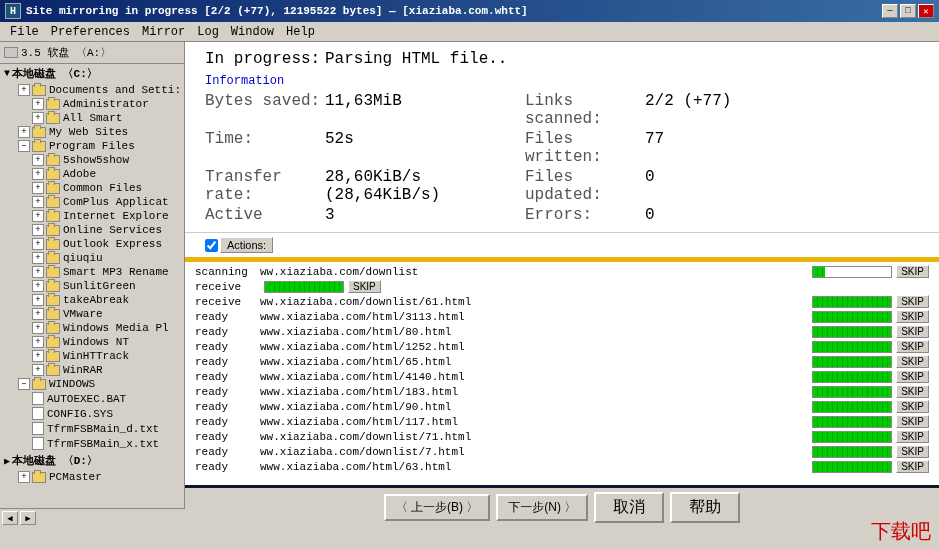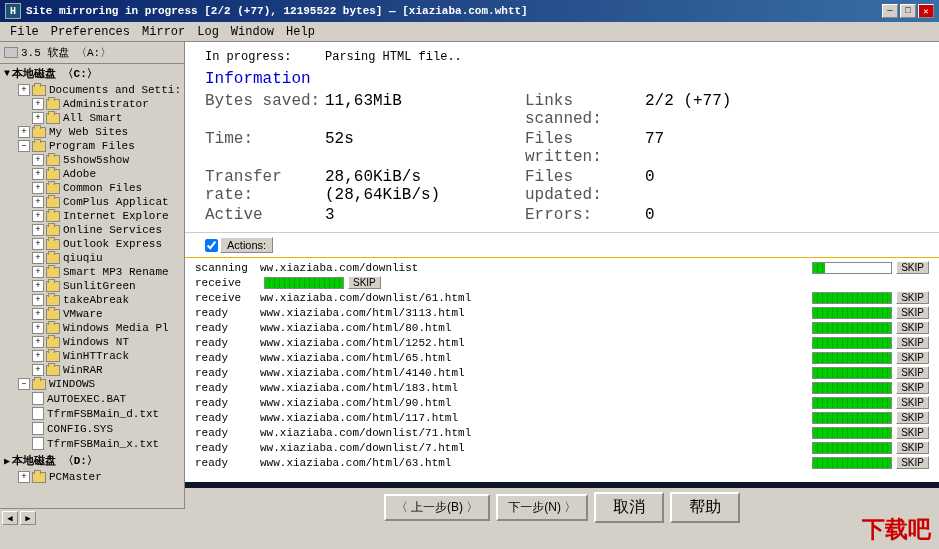--- a/index.html
+++ b/index.html
@@ -153,32 +153,32 @@
     }
 
     
     .progress-area {
       padding: 8px 20px;
       border-bottom: 1px solid #ccc;
     }
     .progress-row {
       display: flex;
       margin-bottom: 1px;
-      font-size: 12px;
+      font-size: 16px;
     }
     .progress-label {
       width: 120px;
       color: #000;
     }
     .progress-value {
       color: #000;
     }
     .info-title {
       color: #0000cc;
-      font-size: 16px;
+      font-size: 12px;
       margin: 6px 0 4px;
     }
     .info-grid {
       display: grid;
       grid-template-columns: 120px 200px 120px 200px;
       gap: 2px 0;
       font-size: 16px;
     }
     .info-label { color: #555; }
     .info-value { color: #000; }
@@ -197,21 +197,21 @@
       padding: 1px 6px;
       font-size: 11px;
       cursor: pointer;
     }
 
     
     .download-list {
       flex: 1;
       overflow-y: auto;
       padding: 2px 10px;
-      border-top: 1px solid #eab308;
+      border-top: 5px solid #eab308;
     }
     .download-row {
       display: flex;
       align-items: center;
       padding: 1px 0;
       font-size: 11px;
       font-family: 'Courier New', monospace;
     }
     .dl-status {
       width: 65px;
@@ -247,21 +247,21 @@
       border-left-color: #fff;
       padding: 0 4px;
       font-size: 10px;
       cursor: pointer;
       white-space: nowrap;
     }
 
     
     .bottom-bar {
       background: #d4d0c8;
-      border-top: 6px solid #0f172a;
+      border-top: 3px solid #0f172a;
       padding: 4px 10px;
       display: flex;
       align-items: center;
       justify-content: center;
       gap: 6px;
     }
     .nav-btn {
       background: #d4d0c8;
       border: 2px solid;
       border-color: #fff #888 #888 #fff;
@@ -478,25 +478,25 @@
           <span class="expand-icon">–</span>
           <div class="folder-icon"></div>
           <span>WINDOWS</span>
         </div>
         <div class="tree-item indent-3">
           <div class="file-icon"></div>
           <span>AUTOEXEC.BAT</span>
         </div>
         <div class="tree-item indent-3">
           <div class="file-icon"></div>
+          <span>CONFIG.SYS</span>
+        </div>
+        <div class="tree-item indent-3">
+          <div class="file-icon"></div>
           <span>TfrmFSBMain_d.txt</span>
-        </div>
-        <div class="tree-item indent-3">
-          <div class="file-icon"></div>
-          <span>CONFIG.SYS</span>
         </div>
         <div class="tree-item indent-3">
           <div class="file-icon"></div>
           <span>TfrmFSBMain_x.txt</span>
         </div>
 
         <div class="drive-item indent-1">
           <span style="font-size:10px;margin-right:2px;">▶</span>
           <div class="drive-icon"></div>
           <span>本地磁盘 〈D:〉</span>
@@ -669,13 +669,13 @@
 
     <div class="bottom-bar">
       <button class="nav-btn">〈 上一步(B) 〉</button>
       <button class="nav-btn">下一步(N) 〉</button>
       <button class="cancel-btn">取消</button>
       <button class="cancel-btn">帮助</button>
     </div>
   </div>
 </div>
 
-<div style="position:fixed;bottom:4px;right:8px;font-size:23px;color:#cc0000;font-weight:bold;font-family:Arial,sans-serif;z-index:999;">下载吧</div>
+<div style="position:fixed;bottom:4px;right:8px;font-size:20px;color:#cc0000;font-weight:normal;font-family:Arial,sans-serif;z-index:999;">下载吧</div>
 
 </body></html>

